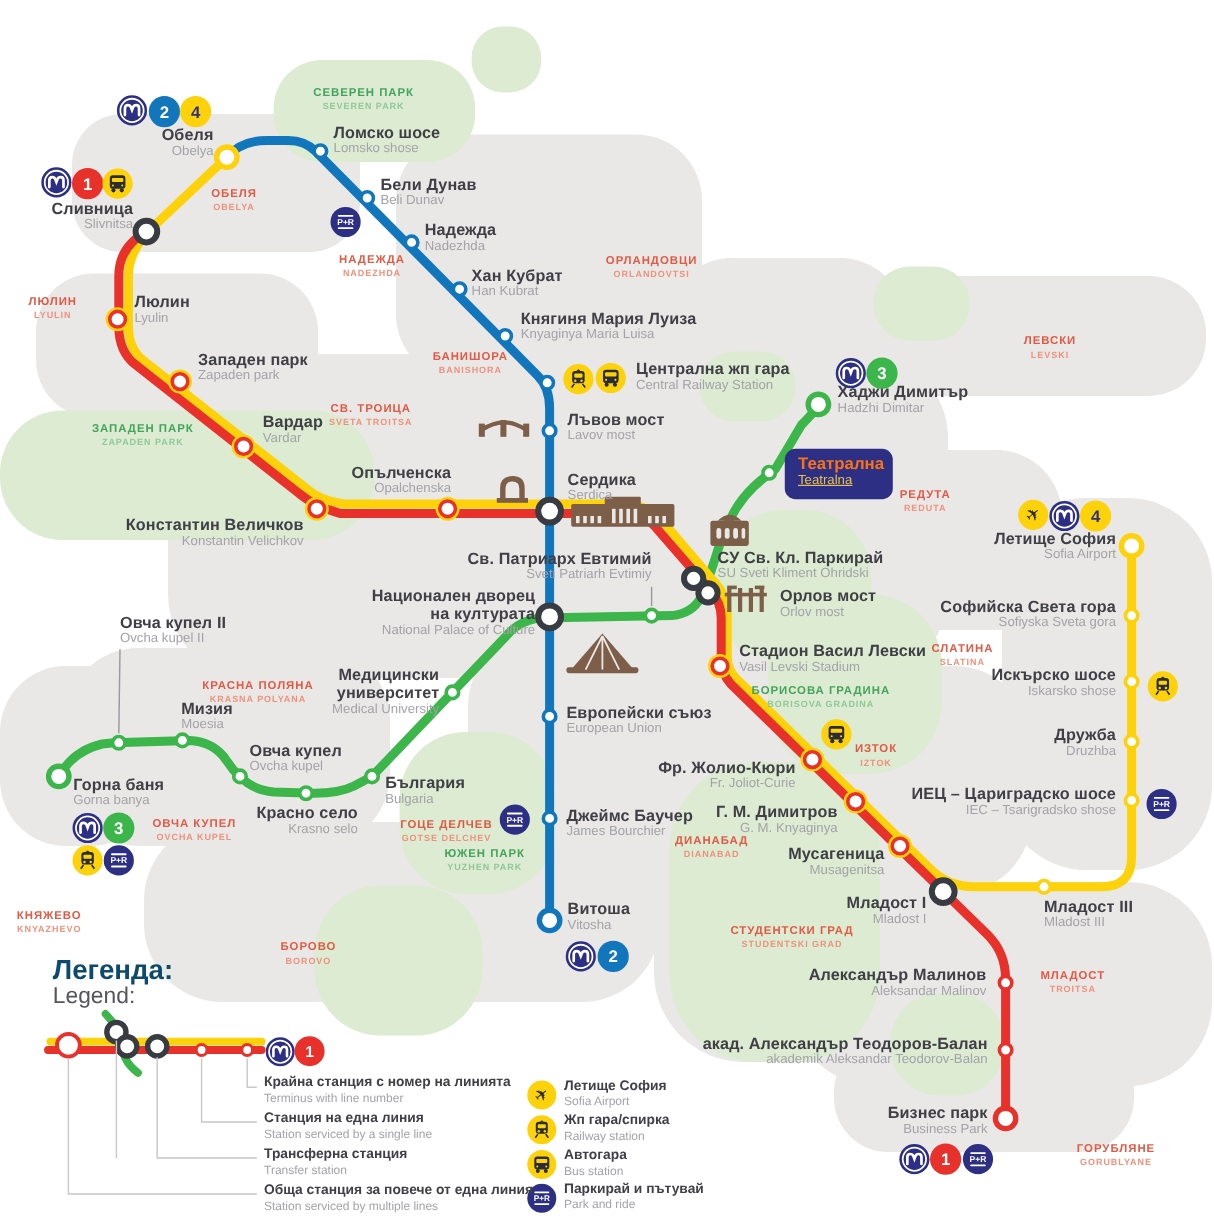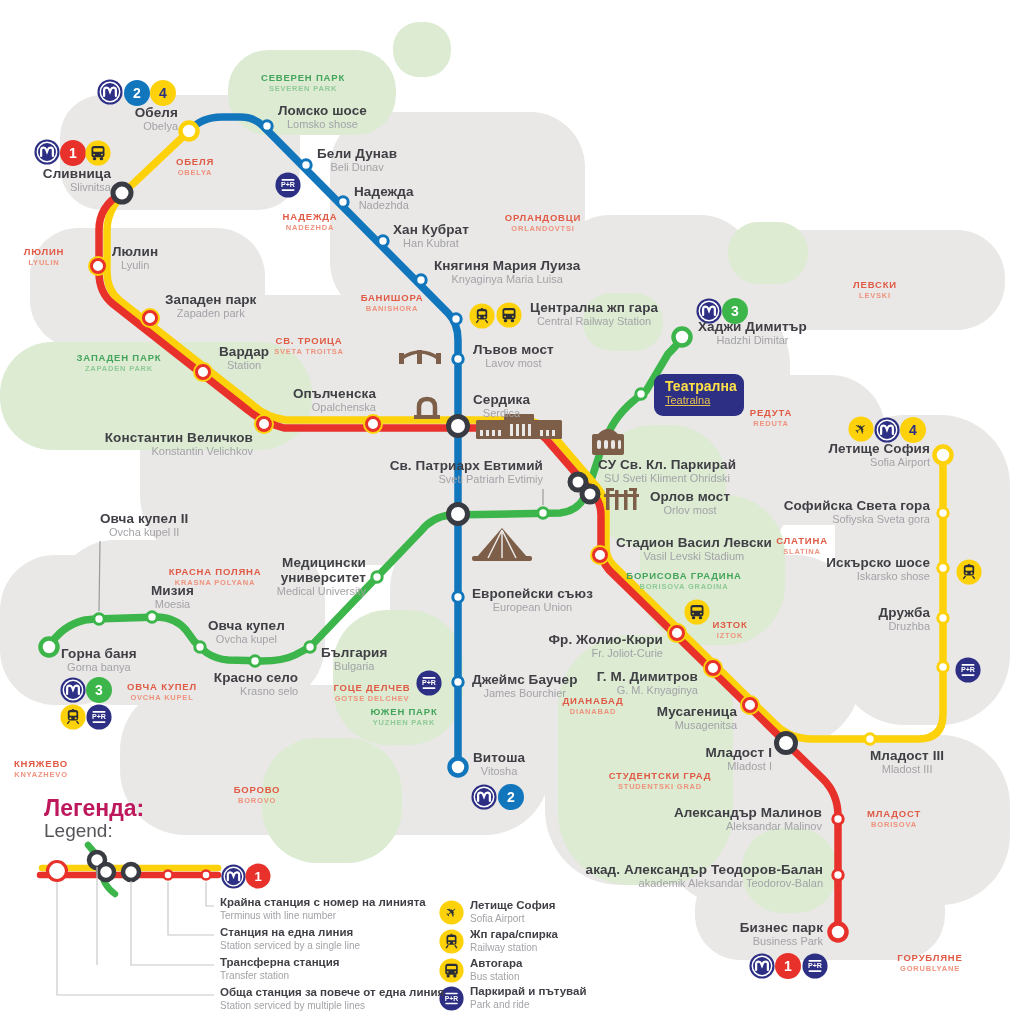--- a/index.html
+++ b/index.html
@@ -1,34 +1,34 @@
 <!DOCTYPE html>
 <html><head>
 <meta charset="utf-8">
 <style>
   html,body{margin:0;padding:0;background:#ffffff;}
   #stage{position:relative;width:1012px;height:1024px;overflow:hidden;background:#fff;
          font-family:"Liberation Sans","DejaVu Sans",sans-serif;}
   #baselayer{position:absolute;left:0;top:0;}
-  .lbl{position:absolute;line-height:1.12;white-space:nowrap;z-index:5;text-align:center;}
+  .lbl{position:absolute;line-height:1.12;white-space:nowrap;z-index:5;}
   .lbl .bg{display:block;font-weight:700;font-size:13.5px;color:#3f3f45;letter-spacing:.1px;}
   .lbl .en{display:block;font-weight:400;font-size:11px;color:#a3a3a8;}
   .lbl.r{text-align:right;}
   .lbl.c{text-align:right;transform:translateX(-50%);}
   .dist{position:absolute;text-align:center;line-height:1.3;white-space:nowrap;transform:translateX(-50%);z-index:4;}
   .dist .bg{display:block;font-weight:700;font-size:9.5px;letter-spacing:.8px;color:#e05a45;}
   .dist .en{display:block;font-weight:700;font-size:7.5px;letter-spacing:.8px;color:#ef927d;}
   .dist.park .bg{color:#43a45b;}
   .dist.park .en{color:#8fca96;}
   .tbadge{position:absolute;left:654px;top:374px;width:90px;height:42px;background:#2d2f84;
           border-radius:9px;padding:5px 0 0 11px;box-sizing:border-box;z-index:6;}
-  .tbadge .bg{display:block;color:#fde047;font-weight:700;font-size:14px;line-height:1.1;}
+  .tbadge .bg{display:block;color:#f97316;font-weight:700;font-size:14px;line-height:1.1;}
   .tbadge .en{display:block;color:#e9c24c;font-size:11px;line-height:1.2;text-decoration:underline;}
   .leg-title{position:absolute;left:44px;top:796px;z-index:5;}
-  .leg-title .bg{display:block;font-weight:700;font-size:23px;color:#be185d;line-height:1.05;}
+  .leg-title .bg{display:block;font-weight:700;font-size:23px;color:#0c4a6e;line-height:1.05;}
   .leg-title .en{display:block;font-weight:400;font-size:19px;color:#55555a;line-height:1.15;}
   .leg-item{position:absolute;line-height:1.18;white-space:nowrap;z-index:5;}
   .leg-item .bg{display:block;font-weight:700;font-size:11.5px;color:#3f3f45;}
   .leg-item .en{display:block;font-size:10px;color:#a3a3a8;}
 </style>
 </head>
 <body>
 
 <div id="stage">
 
@@ -370,21 +370,21 @@
 <div class="lbl" style="left:112px;top:244px">
       <span class="bg">Люлин</span>
       <span class="en">Lyulin</span>
     </div>
 <div class="lbl" style="left:165px;top:292px">
       <span class="bg">Западен парк</span>
       <span class="en">Zapaden park</span>
     </div>
 <div class="lbl" style="left:219px;top:344px">
       <span class="bg">Вардар</span>
-      <span class="en">Station</span>
+      <span class="en">Vardar</span>
     </div>
 <div class="lbl r" style="right:759px;top:430px">
       <span class="bg">Константин Величков</span>
       <span class="en">Konstantin Velichkov</span>
     </div>
 <div class="lbl r" style="right:636px;top:386px">
       <span class="bg">Опълченска</span>
       <span class="en">Opalchenska</span>
     </div>
 <div class="lbl" style="left:278px;top:103px">
@@ -412,20 +412,25 @@
       <span class="en">Central Railway Station</span>
     </div>
 <div class="lbl" style="left:473px;top:342px">
       <span class="bg">Лъвов мост</span>
       <span class="en">Lavov most</span>
     </div>
 <div class="lbl" style="left:473px;top:392px">
       <span class="bg">Сердика</span>
       <span class="en">Serdica</span>
     </div>
+<div class="lbl r" style="right:566px;top:489px">
+      <span class="bg">Национален дворец</span>
+      <span class="bg">на културата</span>
+      <span class="en">National Palace of Culture</span>
+    </div>
 <div class="lbl r" style="right:469px;top:458px">
       <span class="bg">Св. Патриарх Евтимий</span>
       <span class="en">Sveti Patriarh Evtimiy</span>
     </div>
 <div class="lbl" style="left:472px;top:586px">
       <span class="bg">Европейски съюз</span>
       <span class="en">European Union</span>
     </div>
 <div class="lbl" style="left:472px;top:672px">
       <span class="bg">Джеймс Баучер</span>
@@ -459,20 +464,24 @@
       <span class="bg">Софийска Света гора</span>
       <span class="en">Sofiyska Sveta gora</span>
     </div>
 <div class="lbl r" style="right:82px;top:555px">
       <span class="bg">Искърско шосе</span>
       <span class="en">Iskarsko shose</span>
     </div>
 <div class="lbl r" style="right:82px;top:605px">
       <span class="bg">Дружба</span>
       <span class="en">Druzhba</span>
+    </div>
+<div class="lbl r" style="right:82px;top:654px">
+      <span class="bg">ИЕЦ – Цариградско шосе</span>
+      <span class="en">IEC – Tsarigradsko shose</span>
     </div>
 <div class="lbl r" style="right:646px;top:555px">
       <span class="bg">Медицински</span>
       <span class="bg">университет</span>
       <span class="en">Medical University</span>
     </div>
 <div class="lbl" style="left:100px;top:511px">
       <span class="bg">Овча купел II</span>
       <span class="en">Ovcha kupel II</span>
     </div>
@@ -613,21 +622,21 @@
 <div class="dist" style="left:660px;top:770px">
       <span class="bg">СТУДЕНТСКИ ГРАД</span>
       <span class="en">STUDENTSKI GRAD</span>
     </div>
 <div class="dist" style="left:257px;top:784px">
       <span class="bg">БОРОВО</span>
       <span class="en">BOROVO</span>
     </div>
 <div class="dist" style="left:894px;top:808px">
       <span class="bg">МЛАДОСТ</span>
-      <span class="en">BORISOVA</span>
+      <span class="en">TROITSA</span>
     </div>
 <div class="dist" style="left:930px;top:952px">
       <span class="bg">ГОРУБЛЯНЕ</span>
       <span class="en">GORUBLYANE</span>
     </div>
 
 <div class="leg-title">
       <span class="bg">Легенда:</span>
       <span class="en">Legend:</span>
     </div>

